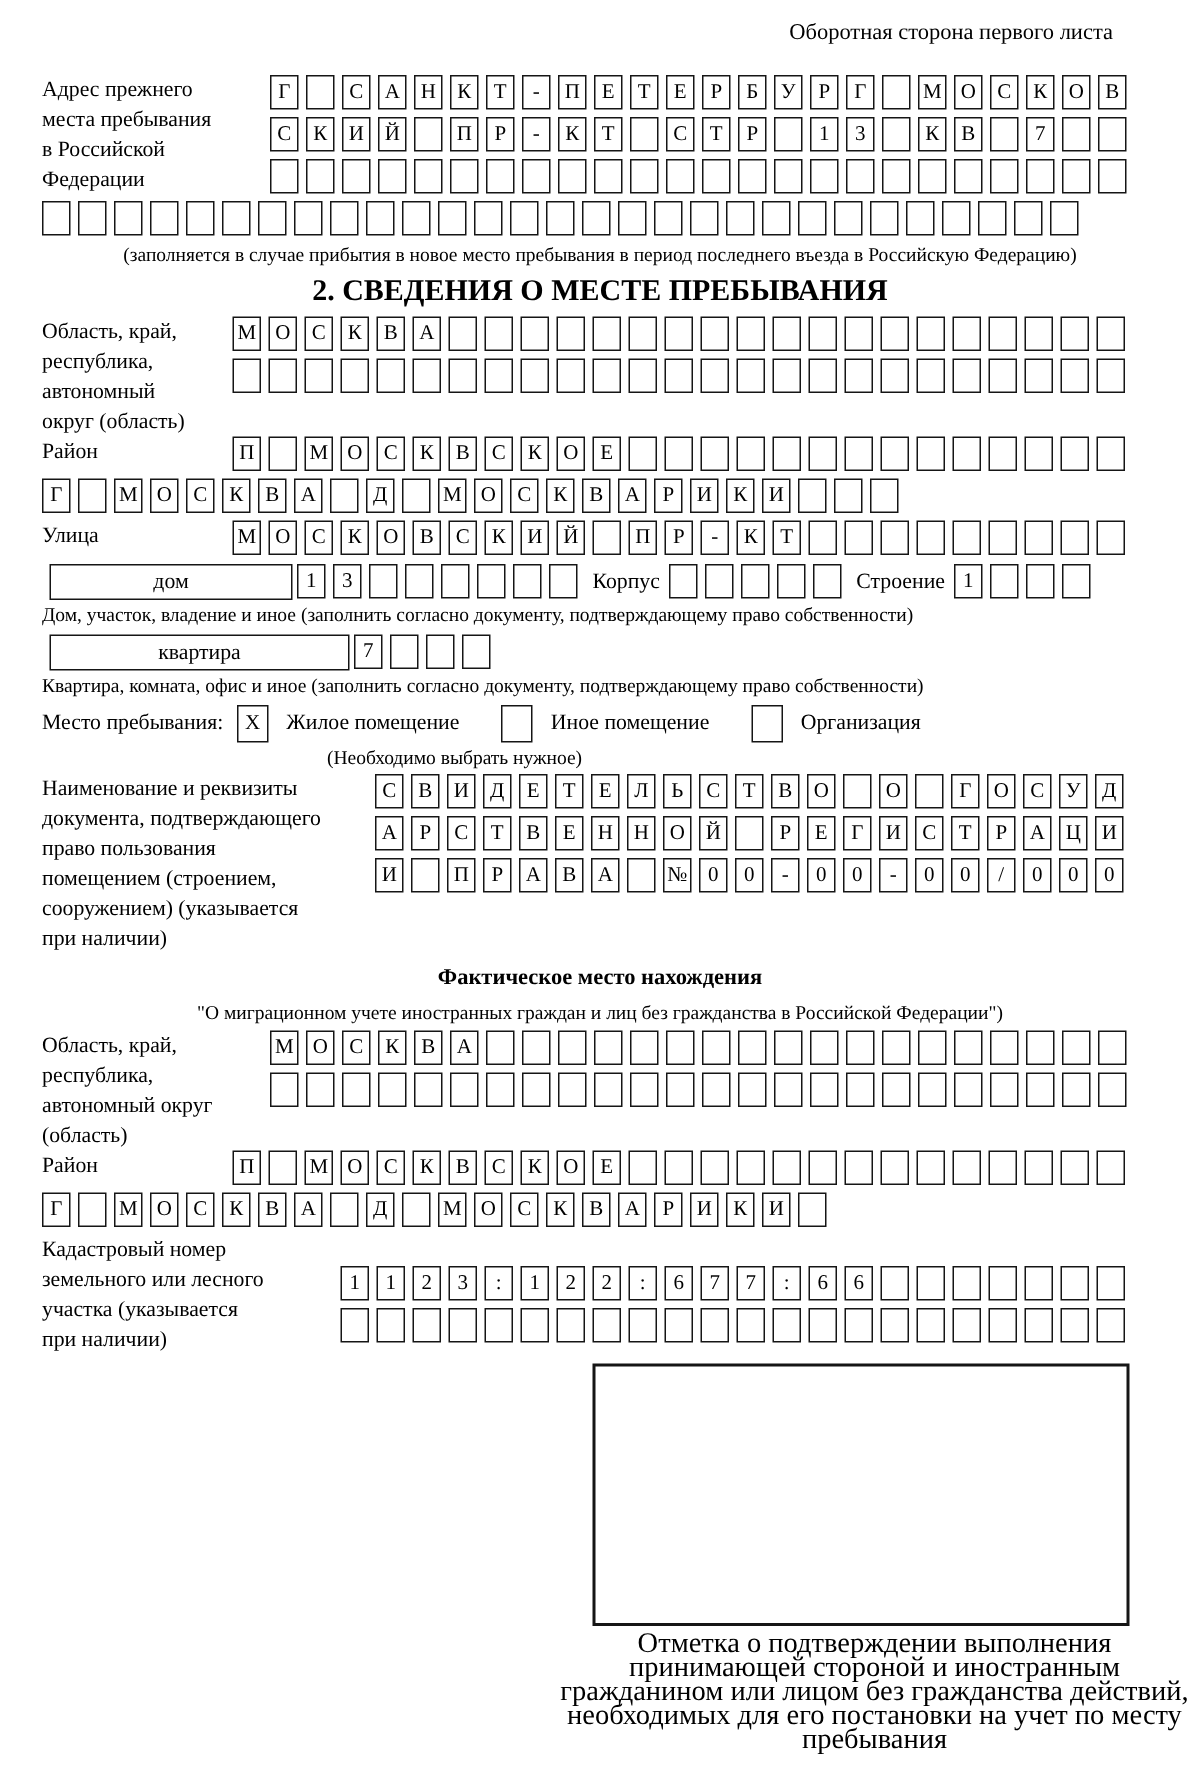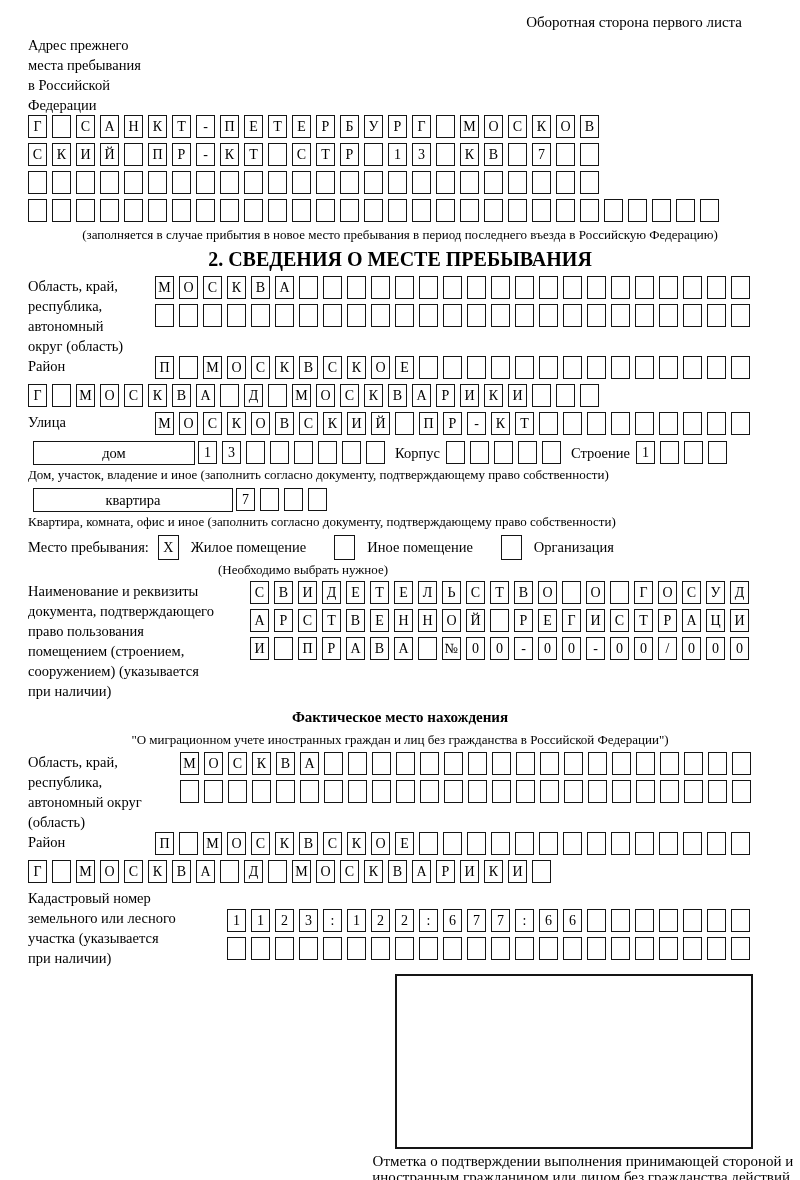--- a/index.html
+++ b/index.html
@@ -37,31 +37,31 @@
   .optlbl{font-size:14.5px;margin-right:28px;}
   .mnote{font-size:13px;margin:2px 0 3px 190px;}
 
   .fact-title{font-size:15px;font-weight:bold;text-align:center;margin:8px 0 6px 0;}
   .fact-note{font-size:13px;text-align:center;line-height:16px;}
 
   .kad-rows{padding-top:21px;}
 
   .stampbox{box-sizing:border-box;width:358px;height:175px;border:2px solid #151515;
             margin:6px 0 4px 367px;}
-  .stampcap{width:430px;margin-left:340px;text-align:center;font-size:15px;line-height:16px;}
+  .stampcap{width:430px;margin-left:340px;text-align:center;font-size:19px;line-height:16px;}
   .mt4{margin-top:4px;}
 </style>
 </head>
 <body>
 
 <div class="page">
 
   <div class="corner">Оборотная сторона первого листа</div>
 
-  <div class="block" style="margin-top:4px;flex-direction:column;">
+  <div class="block" style="margin-top:19px;">
     <div class="lbl w152">Адрес прежнего
 места пребывания
 в Российской
 Федерации</div>
     <div class="rows">
       <div class="cellrow">
           <span class="cell">Г</span>
           <span class="cell"></span>
           <span class="cell">С</span>
           <span class="cell">А</span>

